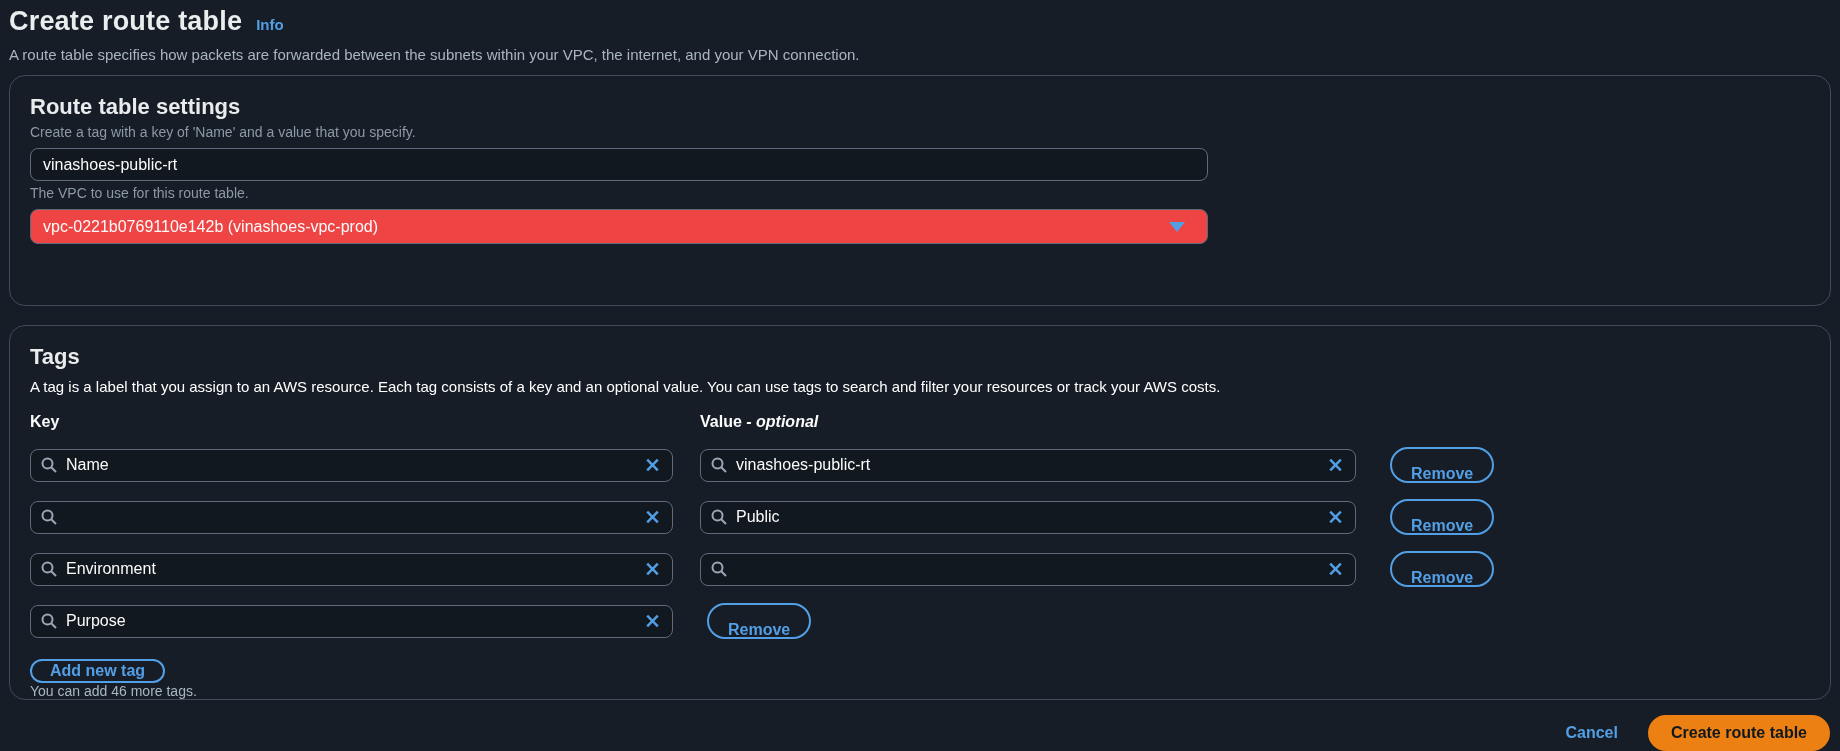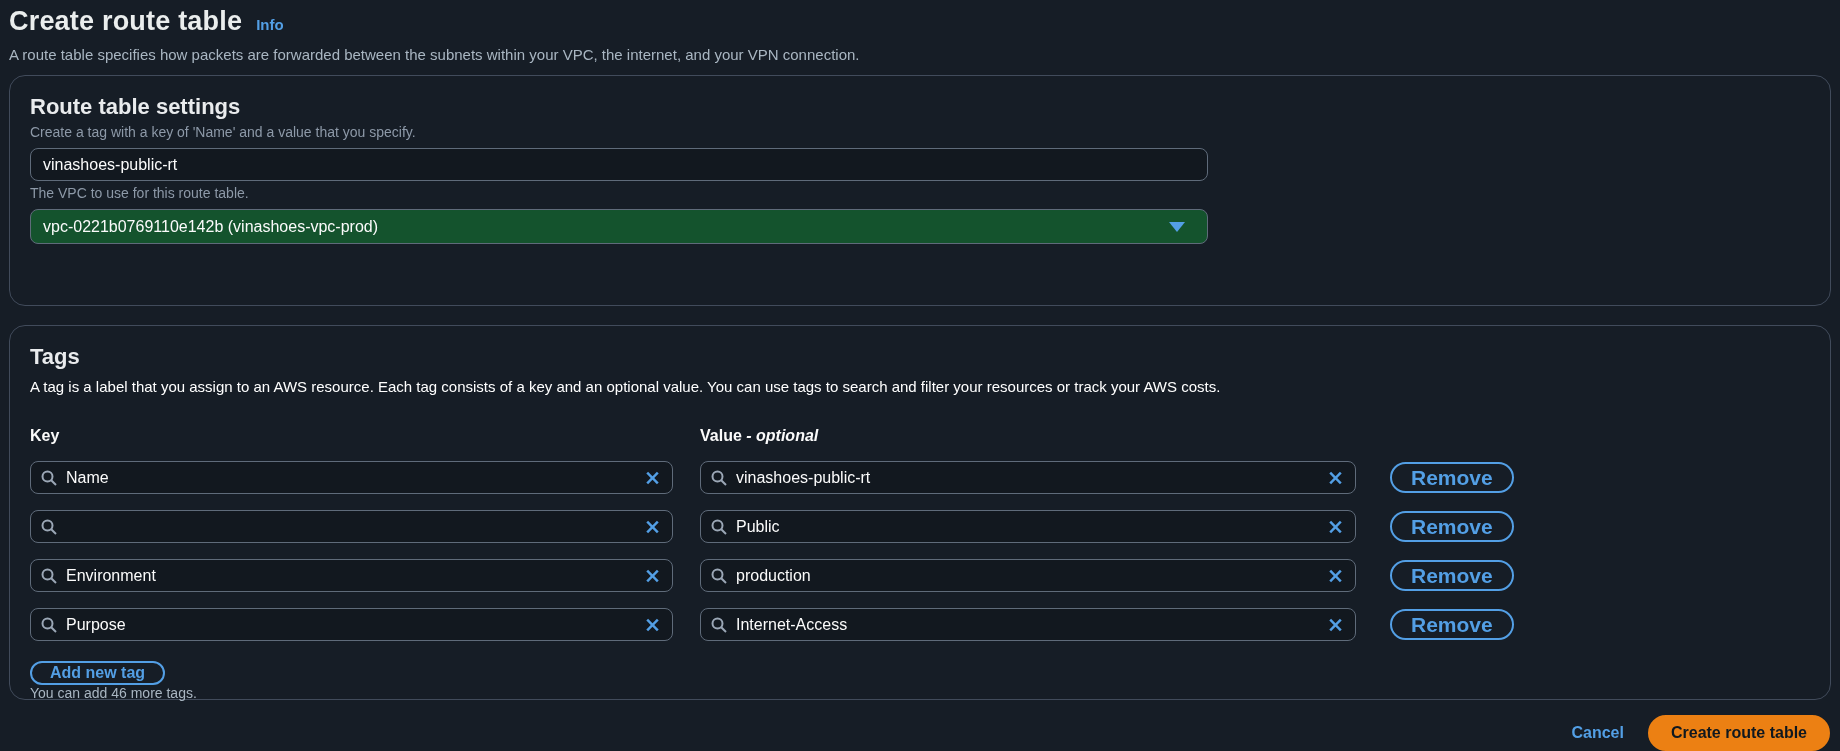--- a/index.html
+++ b/index.html
@@ -47,39 +47,39 @@
     color: #fbfbfb;
     font-size: 16px;
     font-family: "Liberation Sans", "DejaVu Sans", sans-serif;
     padding: 0 12px;
     outline: none;
   }
 
   .select {
     margin-top: 8px;
     width: 1178px; height: 35px;
-    background: #14532d;
+    background: #ef4444;
     border: 1px solid #5f6b7a;
     border-radius: 8px;
     display: flex; align-items: center; justify-content: space-between;
     padding: 0 22px 0 12px;
     cursor: pointer;
   }
   .select-value { color: #fbfbfb; font-size: 16px; }
   .caret-down {
     width: 0; height: 0;
     border-left: 8px solid transparent;
     border-right: 8px solid transparent;
     border-top: 10px solid #539fe5;
   }
 
   
   .tags-desc { margin-top: 8px; font-size: 15px; color: #ffffff; }
   .tags-grid {
-    margin-top: 32px;
+    margin-top: 18px;
     display: grid;
     grid-template-columns: 643px 656px auto;
     column-gap: 27px;
     row-gap: 16px;
     align-items: center;
   }
   .col-header { font-size: 16px; font-weight: bold; color: #fbfbfb; }
   .col-header .optional { font-style: italic; }
 
   .tag-input {
@@ -98,26 +98,26 @@
     font-family: "Liberation Sans", "DejaVu Sans", sans-serif;
   }
   .clear-btn {
     position: absolute; right: 9px; top: 50%; transform: translateY(-50%);
     background: none; border: none; cursor: pointer; line-height: 0; padding: 2px;
   }
   .remove-btn {
     justify-self: start;
     margin-left: 7px;
     height: 31px;
-    padding: 0 19px;
+    padding: 16px 19px;
     background: transparent;
     border: 2px solid #539fe5;
     border-radius: 18px;
     color: #539fe5;
-    font-size: 21px; font-weight: bold;
+    font-size: 16px; font-weight: bold;
     font-family: "Liberation Sans", "DejaVu Sans", sans-serif;
     cursor: pointer;
   }
 
   .add-tag-btn {
     margin-top: 20px;
     height: 24px;
     padding: 0 18px;
     background: transparent;
     border: 2px solid #539fe5;
@@ -125,21 +125,21 @@
     color: #539fe5;
     font-size: 16px; font-weight: bold;
     font-family: "Liberation Sans", "DejaVu Sans", sans-serif;
     cursor: pointer;
   }
   .remaining { font-size: 14px; color: #a9b6c2; }
 
   
   .footer {
     margin-top: 15px;
-    display: flex; justify-content: flex-end; align-items: center; gap: 20px;
+    display: flex; justify-content: flex-end; align-items: center; gap: 26px;
     padding-right: 1px;
   }
   .cancel-btn {
     background: none; border: none; cursor: pointer;
     color: #539fe5; font-size: 16px; font-weight: bold;
     font-family: "Liberation Sans", "DejaVu Sans", sans-serif;
     padding: 6px 4px;
   }
   .primary-btn {
     height: 36px;
@@ -259,49 +259,35 @@
               <line x1="3" y1="3" x2="13" y2="13" stroke="#539fe5" stroke-width="2.3"></line>
               <line x1="13" y1="3" x2="3" y2="13" stroke="#539fe5" stroke-width="2.3"></line>
             </svg>
           </button>
       </div>
       <div class="tag-input">
         <svg width="16" height="16" viewBox="0 0 16 16">
             <circle cx="6.5" cy="6.5" r="5" stroke="#9ba7b6" stroke-width="2" fill="none"></circle>
             <line x1="10.2" y1="10.2" x2="15" y2="15" stroke="#9ba7b6" stroke-width="2"></line>
           </svg>
-        <input type="text" value="production" style="">
         <button class="clear-btn">
             <svg width="17" height="17" viewBox="0 0 16 16">
               <line x1="3" y1="3" x2="13" y2="13" stroke="#539fe5" stroke-width="2.3"></line>
               <line x1="13" y1="3" x2="3" y2="13" stroke="#539fe5" stroke-width="2.3"></line>
             </svg>
           </button>
       </div>
       <button class="remove-btn">Remove</button>
 
       <div class="tag-input">
         <svg width="16" height="16" viewBox="0 0 16 16">
             <circle cx="6.5" cy="6.5" r="5" stroke="#9ba7b6" stroke-width="2" fill="none"></circle>
             <line x1="10.2" y1="10.2" x2="15" y2="15" stroke="#9ba7b6" stroke-width="2"></line>
           </svg>
         <input type="text" value="Purpose" style="">
-        <button class="clear-btn">
-            <svg width="17" height="17" viewBox="0 0 16 16">
-              <line x1="3" y1="3" x2="13" y2="13" stroke="#539fe5" stroke-width="2.3"></line>
-              <line x1="13" y1="3" x2="3" y2="13" stroke="#539fe5" stroke-width="2.3"></line>
-            </svg>
-          </button>
-      </div>
-      <div class="tag-input">
-        <svg width="16" height="16" viewBox="0 0 16 16">
-            <circle cx="6.5" cy="6.5" r="5" stroke="#9ba7b6" stroke-width="2" fill="none"></circle>
-            <line x1="10.2" y1="10.2" x2="15" y2="15" stroke="#9ba7b6" stroke-width="2"></line>
-          </svg>
-        <input type="text" value="Internet-Access" style="">
         <button class="clear-btn">
             <svg width="17" height="17" viewBox="0 0 16 16">
               <line x1="3" y1="3" x2="13" y2="13" stroke="#539fe5" stroke-width="2.3"></line>
               <line x1="13" y1="3" x2="3" y2="13" stroke="#539fe5" stroke-width="2.3"></line>
             </svg>
           </button>
       </div>
       <button class="remove-btn">Remove</button>
     </div>
 

